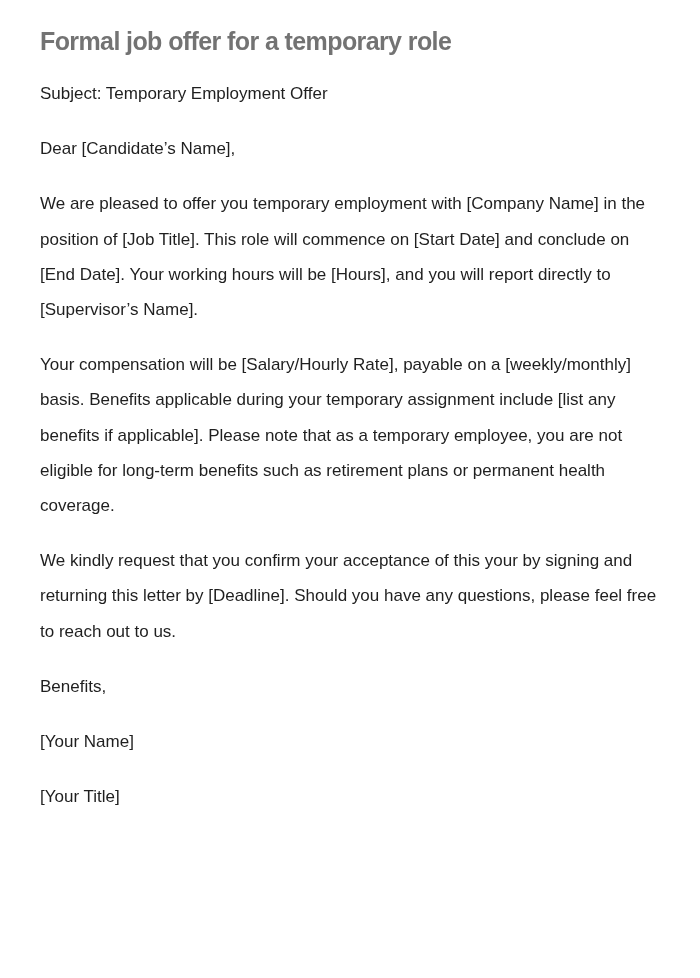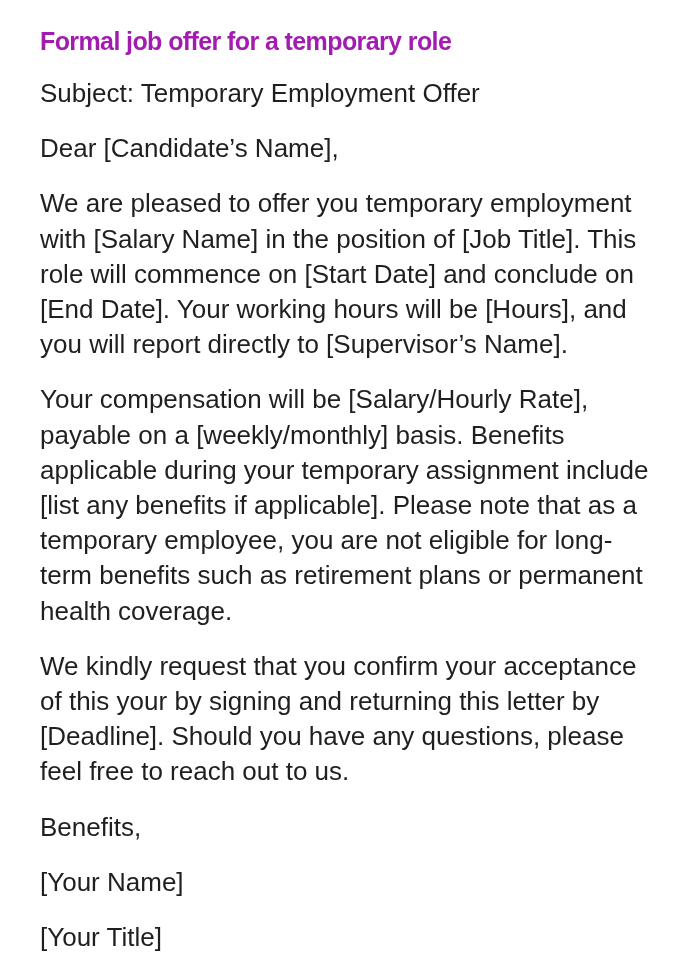--- a/index.html
+++ b/index.html
@@ -4,33 +4,33 @@
   <style>
     html, body { margin: 0; padding: 0; background: #ffffff; }
     body {
       width: 700px; height: 978px; overflow: hidden;
       font-family: "Liberation Sans", sans-serif;
       color: #1a1a1a;
     }
     .page { padding: 24px 40px 0 40px; }
     h1 {
       font-size: 25px; font-weight: bold; margin: 0 0 18px 0;
-      letter-spacing: -0.6px; color: #a21caf; line-height: 34px;
+      letter-spacing: -0.6px; color: #737373; line-height: 34px;
     }
     p {
-      font-size: 26px; line-height: 35.2px; margin: 0 0 20px 0;
+      font-size: 17px; line-height: 35.2px; margin: 0 0 20px 0;
       letter-spacing: 0px; color: #1f1f1f;
     }
   </style>
 </head>
 <body>
 
 <div class="page">
   <h1>Formal job offer for a temporary role</h1>
   <p>Subject: Temporary Employment Offer</p>
   <p>Dear [Candidate’s Name],</p>
-  <p>We are pleased to offer you temporary employment with [Salary Name] in the position of [Job Title]. This role will commence on [Start Date] and conclude on [End Date]. Your working hours will be [Hours], and you will report directly to [Supervisor’s Name].</p>
+  <p>We are pleased to offer you temporary employment with [Company Name] in the position of [Job Title]. This role will commence on [Start Date] and conclude on [End Date]. Your working hours will be [Hours], and you will report directly to [Supervisor’s Name].</p>
   <p>Your compensation will be [Salary/Hourly Rate], payable on a [weekly/monthly] basis. Benefits applicable during your temporary assignment include [list any benefits if applicable]. Please note that as a temporary employee, you are not eligible for long-term benefits such as retirement plans or permanent health coverage.</p>
   <p>We kindly request that you confirm your acceptance of this your by signing and returning this letter by [Deadline]. Should you have any questions, please feel free to reach out to us.</p>
   <p>Benefits,</p>
   <p>[Your Name]</p>
   <p>[Your Title]</p>
 </div>
 
 </body></html>

